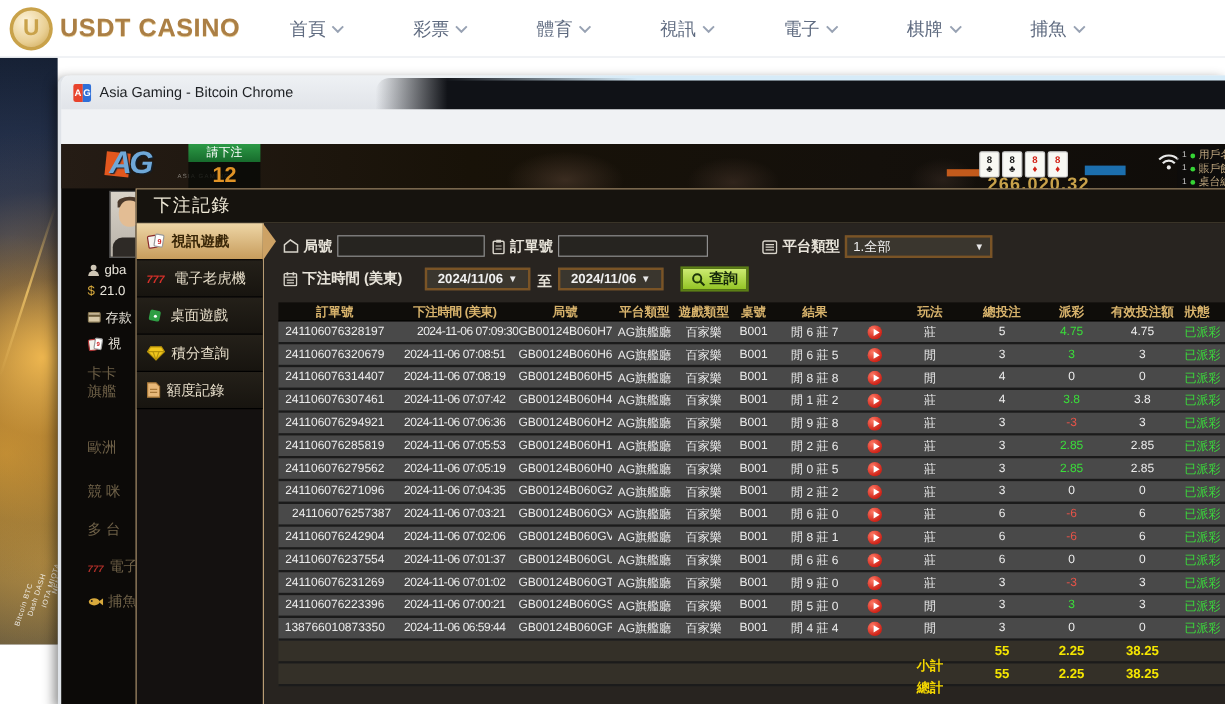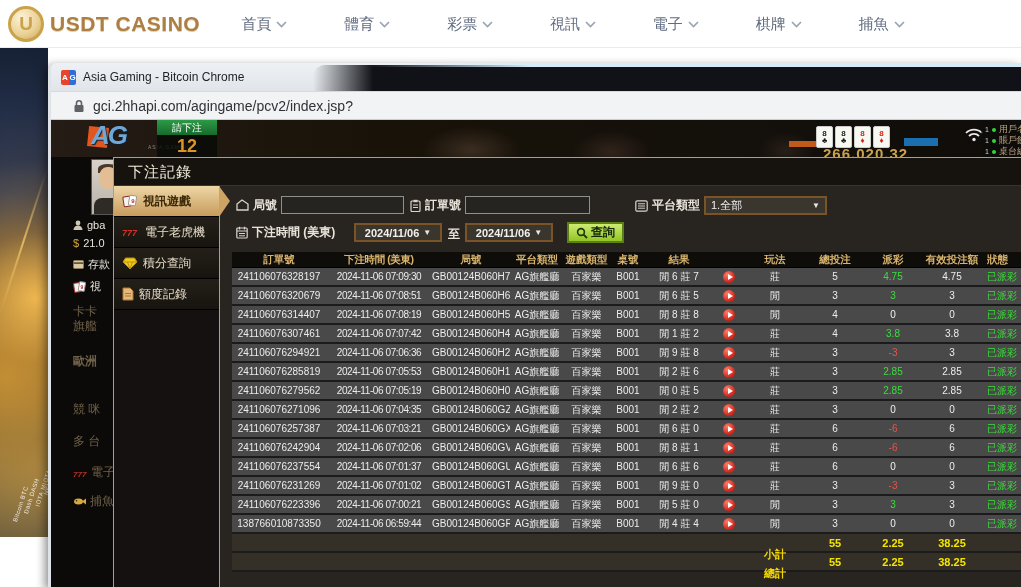--- a/index.html
+++ b/index.html
@@ -162,29 +162,29 @@
     <nav class="navitems" id="navitems">
         <div class="navitem">
           <span>首頁</span>
           <span>
             <svg width="11" height="7" viewBox="0 0 11 7">
               <polyline points="1,1 5.5,5.5 10,1" fill="none" stroke="#98a2b3" stroke-width="1.6"></polyline>
             </svg>
           </span>
         </div>
         <div class="navitem">
-          <span>體育</span>
+          <span>彩票</span>
           <span>
             <svg width="11" height="7" viewBox="0 0 11 7">
               <polyline points="1,1 5.5,5.5 10,1" fill="none" stroke="#98a2b3" stroke-width="1.6"></polyline>
             </svg>
           </span>
         </div>
         <div class="navitem">
-          <span>彩票</span>
+          <span>體育</span>
           <span>
             <svg width="11" height="7" viewBox="0 0 11 7">
               <polyline points="1,1 5.5,5.5 10,1" fill="none" stroke="#98a2b3" stroke-width="1.6"></polyline>
             </svg>
           </span>
         </div>
         <div class="navitem">
           <span>視訊</span>
           <span>
             <svg width="11" height="7" viewBox="0 0 11 7">
@@ -231,29 +231,20 @@
 
   <div class="window">
     <div class="titlebar">
       <span class="favicon">
         <span class="fa">A</span>
           <span class="fg">G</span>
       </span>
       <span class="wintitle">Asia Gaming - Bitcoin Chrome</span>
       <div class="darkband"></div>
     </div>
-    <div class="urlbar">
-      <span style="margin-left:22px;">
-        <svg width="12" height="14" viewBox="0 0 12 14">
-            <rect x="1.5" y="6" width="9" height="7" rx="1" fill="#5f6368"></rect>
-            <path d="M3.5 6 V4.2 a2.5 2.5 0 0 1 5 0 V6" fill="none" stroke="#5f6368" stroke-width="1.6"></path>
-          </svg>
-      </span>
-      <span class="urltext">gci.2hhapi.com/agingame/pcv2/index.jsp?</span>
-    </div>
 
     <div class="pagecontent">
 
       <div class="videoband">
         <div class="agsq"></div>
         <div class="agtxt">AG</div>
         <div class="agsub">ASIA GAMING</div>
         <div class="betbox">
           <div class="bp">請下注</div>
           <div class="cd">12</div>
@@ -343,21 +334,21 @@
             </span>
           <span>視</span>
         </div>
         <div id="agmenu">
             <div class="agrow dim" style="top: 146px;">
               <span>卡卡</span>
             </div>
             <div class="agrow dim" style="top: 161px;">
               <span>旗艦</span>
             </div>
-            <div class="agrow dim" style="top: 196px; font-weight: bold;">
+            <div class="agrow dim" style="top: 208px;">
               <span>歐洲</span>
             </div>
             <div class="agrow dim" style="top: 244px;">
               <span>競 咪</span>
             </div>
             <div class="agrow dim" style="top: 276px;">
               <span>多 台</span>
             </div>
             <div class="agrow dim" style="top: 307px;">
               <span>
@@ -394,20 +385,29 @@
                 </span>
                 <span>視訊遊戲</span>
               </div>
               <div class="smenu-item">
                 <span>
                   <svg width="18" height="12">
                     <text x="0" y="10" font-size="9" font-weight="bold" font-style="italic" fill="#d3302a">777</text>
                   </svg>
                 </span>
                 <span>電子老虎機</span>
+              </div>
+              <div class="smenu-item">
+                <span>
+                  <svg width="15" height="15" viewBox="0 0 15 15">
+                    <rect x="2.5" y="2.5" width="9" height="9" rx="2" fill="#2f9e44" transform="rotate(12 7 7)"></rect>
+                    <circle cx="7.5" cy="7.5" r="1.3" fill="#fff"></circle>
+                  </svg>
+                </span>
+                <span>桌面遊戲</span>
               </div>
               <div class="smenu-item">
                 <span>
                   <svg width="16" height="13" viewBox="0 0 16 13">
                     <polygon points="3.5,1 12.5,1 15,5 8,12 1,5" fill="#f2c81e" stroke="#b8930a"></polygon>
                     <line x1="1" y1="5" x2="15" y2="5" stroke="#b8930a"></line>
                     <line x1="5.5" y1="5" x2="8" y2="12" stroke="#b8930a"></line>
                     <line x1="10.5" y1="5" x2="8" y2="12" stroke="#b8930a"></line>
                   </svg>
                 </span>
@@ -513,21 +513,21 @@
                   <div class="tc" style="width: 64px;">結果</div>
                   <div class="tc" style="width: 36px;"></div>
                   <div class="tc" style="width: 56px;">玩法</div>
                   <div class="tc" style="width: 64px;">總投注</div>
                   <div class="tc" style="width: 52px;">派彩</div>
                   <div class="tc" style="width: 66px;">有效投注額</div>
                   <div class="tc st" style="width: 64px;">狀態</div>
                 </div>
                 <div class="trow">
                   <div class="tc" style="width: 94px;">241106076328197</div>
-                  <div class="tc tt" style="width: 106px;">2024-11-06 07:09:30</div>
+                  <div class="tc tt" style="width: 106px; text-align: right;">2024-11-06 07:09:30</div>
                   <div class="tc" style="width: 78px;">GB00124B060H7</div>
                   <div class="tc" style="width: 54px;">AG旗艦廳</div>
                   <div class="tc" style="width: 45px;">百家樂</div>
                   <div class="tc" style="width: 38px;">B001</div>
                   <div class="tc" style="width: 64px;">閒 6 莊 7</div>
                   <div class="tc" style="width: 36px;"><span class="rplay"></span></div>
                   <div class="tc" style="width: 56px;">莊</div>
                   <div class="tc" style="width: 64px;">5</div>
                   <div class="tc pos" style="width: 52px;">4.75</div>
                   <div class="tc" style="width: 66px;">4.75</div>
@@ -632,21 +632,21 @@
                   <div class="tc" style="width: 38px;">B001</div>
                   <div class="tc" style="width: 64px;">閒 2 莊 2</div>
                   <div class="tc" style="width: 36px;"><span class="rplay"></span></div>
                   <div class="tc" style="width: 56px;">莊</div>
                   <div class="tc" style="width: 64px;">3</div>
                   <div class="tc zero" style="width: 52px;">0</div>
                   <div class="tc" style="width: 66px;">0</div>
                   <div class="tc st stat" style="width: 64px;">已派彩</div>
                 </div>
                 <div class="trow">
-                  <div class="tc" style="width: 94px;">241106076257387</div>
+                  <div class="tc" style="width: 94px; text-align: right;">241106076257387</div>
                   <div class="tc tt" style="width: 106px;">2024-11-06 07:03:21</div>
                   <div class="tc" style="width: 78px;">GB00124B060GX</div>
                   <div class="tc" style="width: 54px;">AG旗艦廳</div>
                   <div class="tc" style="width: 45px;">百家樂</div>
                   <div class="tc" style="width: 38px;">B001</div>
                   <div class="tc" style="width: 64px;">閒 6 莊 0</div>
                   <div class="tc" style="width: 36px;"><span class="rplay"></span></div>
                   <div class="tc" style="width: 56px;">莊</div>
                   <div class="tc" style="width: 64px;">6</div>
                   <div class="tc neg" style="width: 52px;">-6</div>

